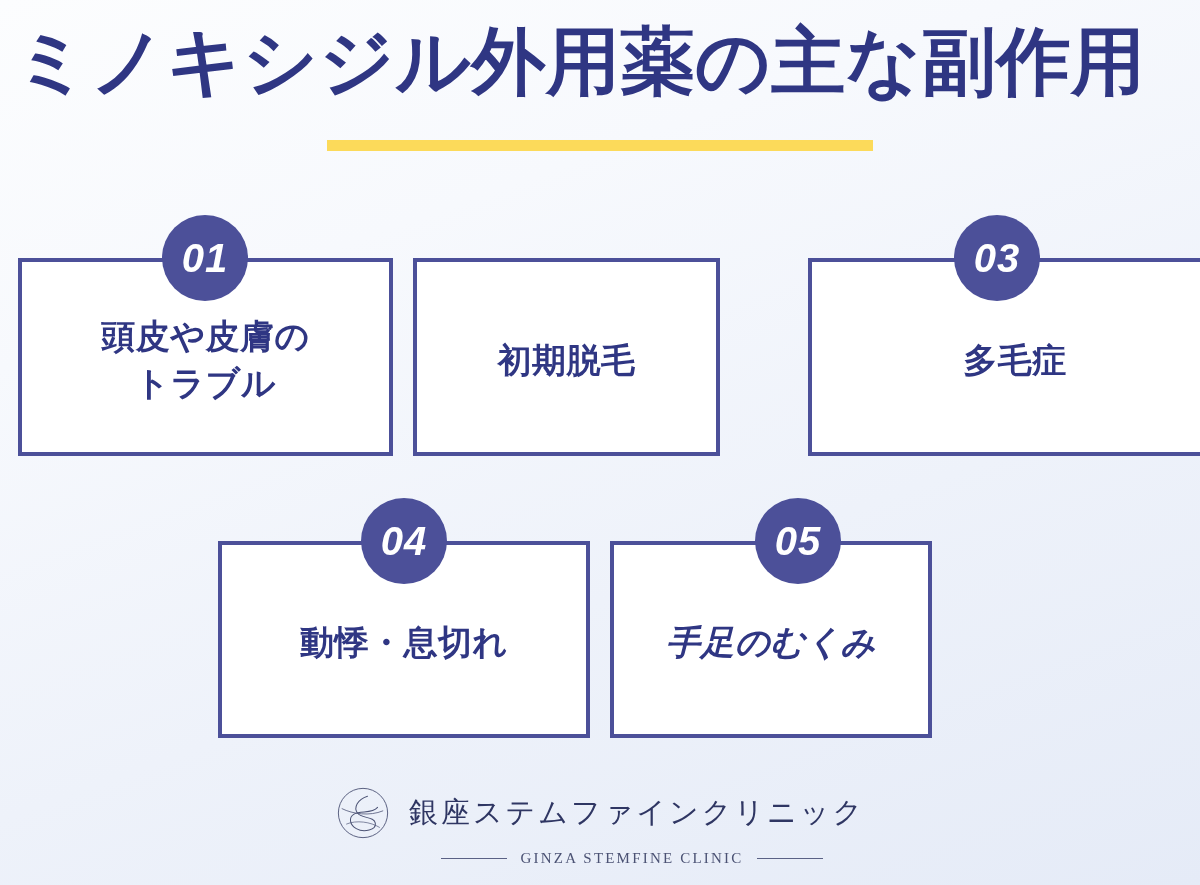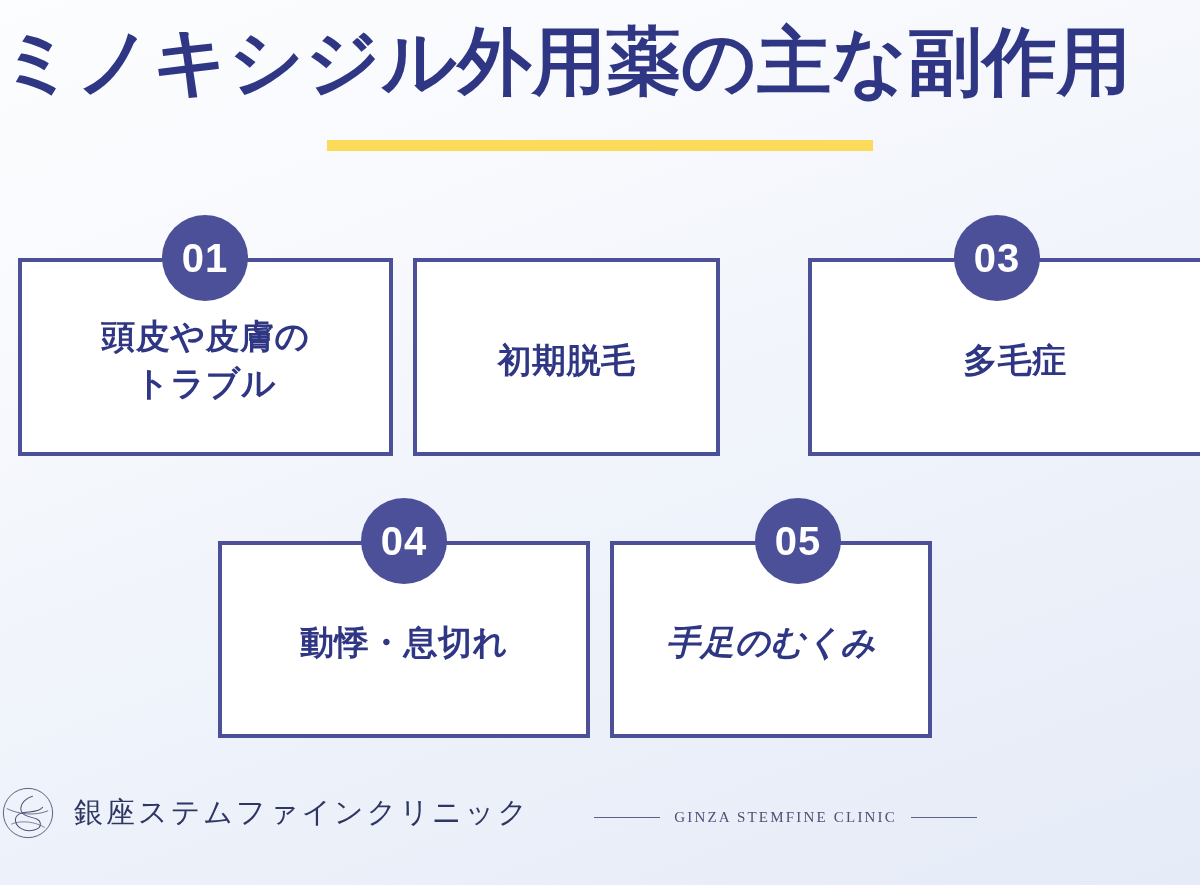--- a/index.html
+++ b/index.html
@@ -23,20 +23,21 @@
     overflow: hidden;
   }
 
   
   .title-block {
     position: absolute;
     left: 0;
     top: 22px;
     width: 968px;
     text-align: left;
+    padding-left: 14px;
   }
   .title {
     margin: 0;
     font-size: 74px;
     line-height: 1.08;
     font-weight: 700;
     letter-spacing: 0.5px;
     color: #2f3683;
     font-family: "Liberation Sans", "DejaVu Sans", sans-serif;
     white-space: nowrap;
@@ -80,20 +81,21 @@
     background: #4c5099;
     color: #ffffff;
     display: flex;
     align-items: center;
     justify-content: center;
     font-size: 40px;
     font-weight: 700;
     letter-spacing: 1px;
     font-family: "Liberation Sans", "DejaVu Sans", sans-serif;
     z-index: 5;
+    font-style: italic;
   }
 
   
   .c1 { left: 18px;  top: 258px; width: 375px; height: 198px; }
   .c2 { left: 413px; top: 258px; width: 307px; height: 198px; }
   .c3 { left: 808px; top: 258px; width: 414px; height: 198px; }
   .b1 { left: 162px; top: 215px; }
   .b2 { left: 557px; top: 215px; }
   .b3 { left: 954px; top: 215px; }
 
@@ -103,21 +105,21 @@
   .b4 { left: 361px; top: 498px; }
   .b5 { left: 755px; top: 498px; }
 
   
   .footer {
     position: absolute;
     left: 0;
     top: 785px;
     width: 1200px;
     display: flex;
-    flex-direction: row;
+    flex-direction: column;
     align-items: center;
   }
   .logo-row {
     display: flex;
     align-items: center;
     gap: 18px;
   }
   .logo-mark {
     width: 56px;
     height: 56px;

